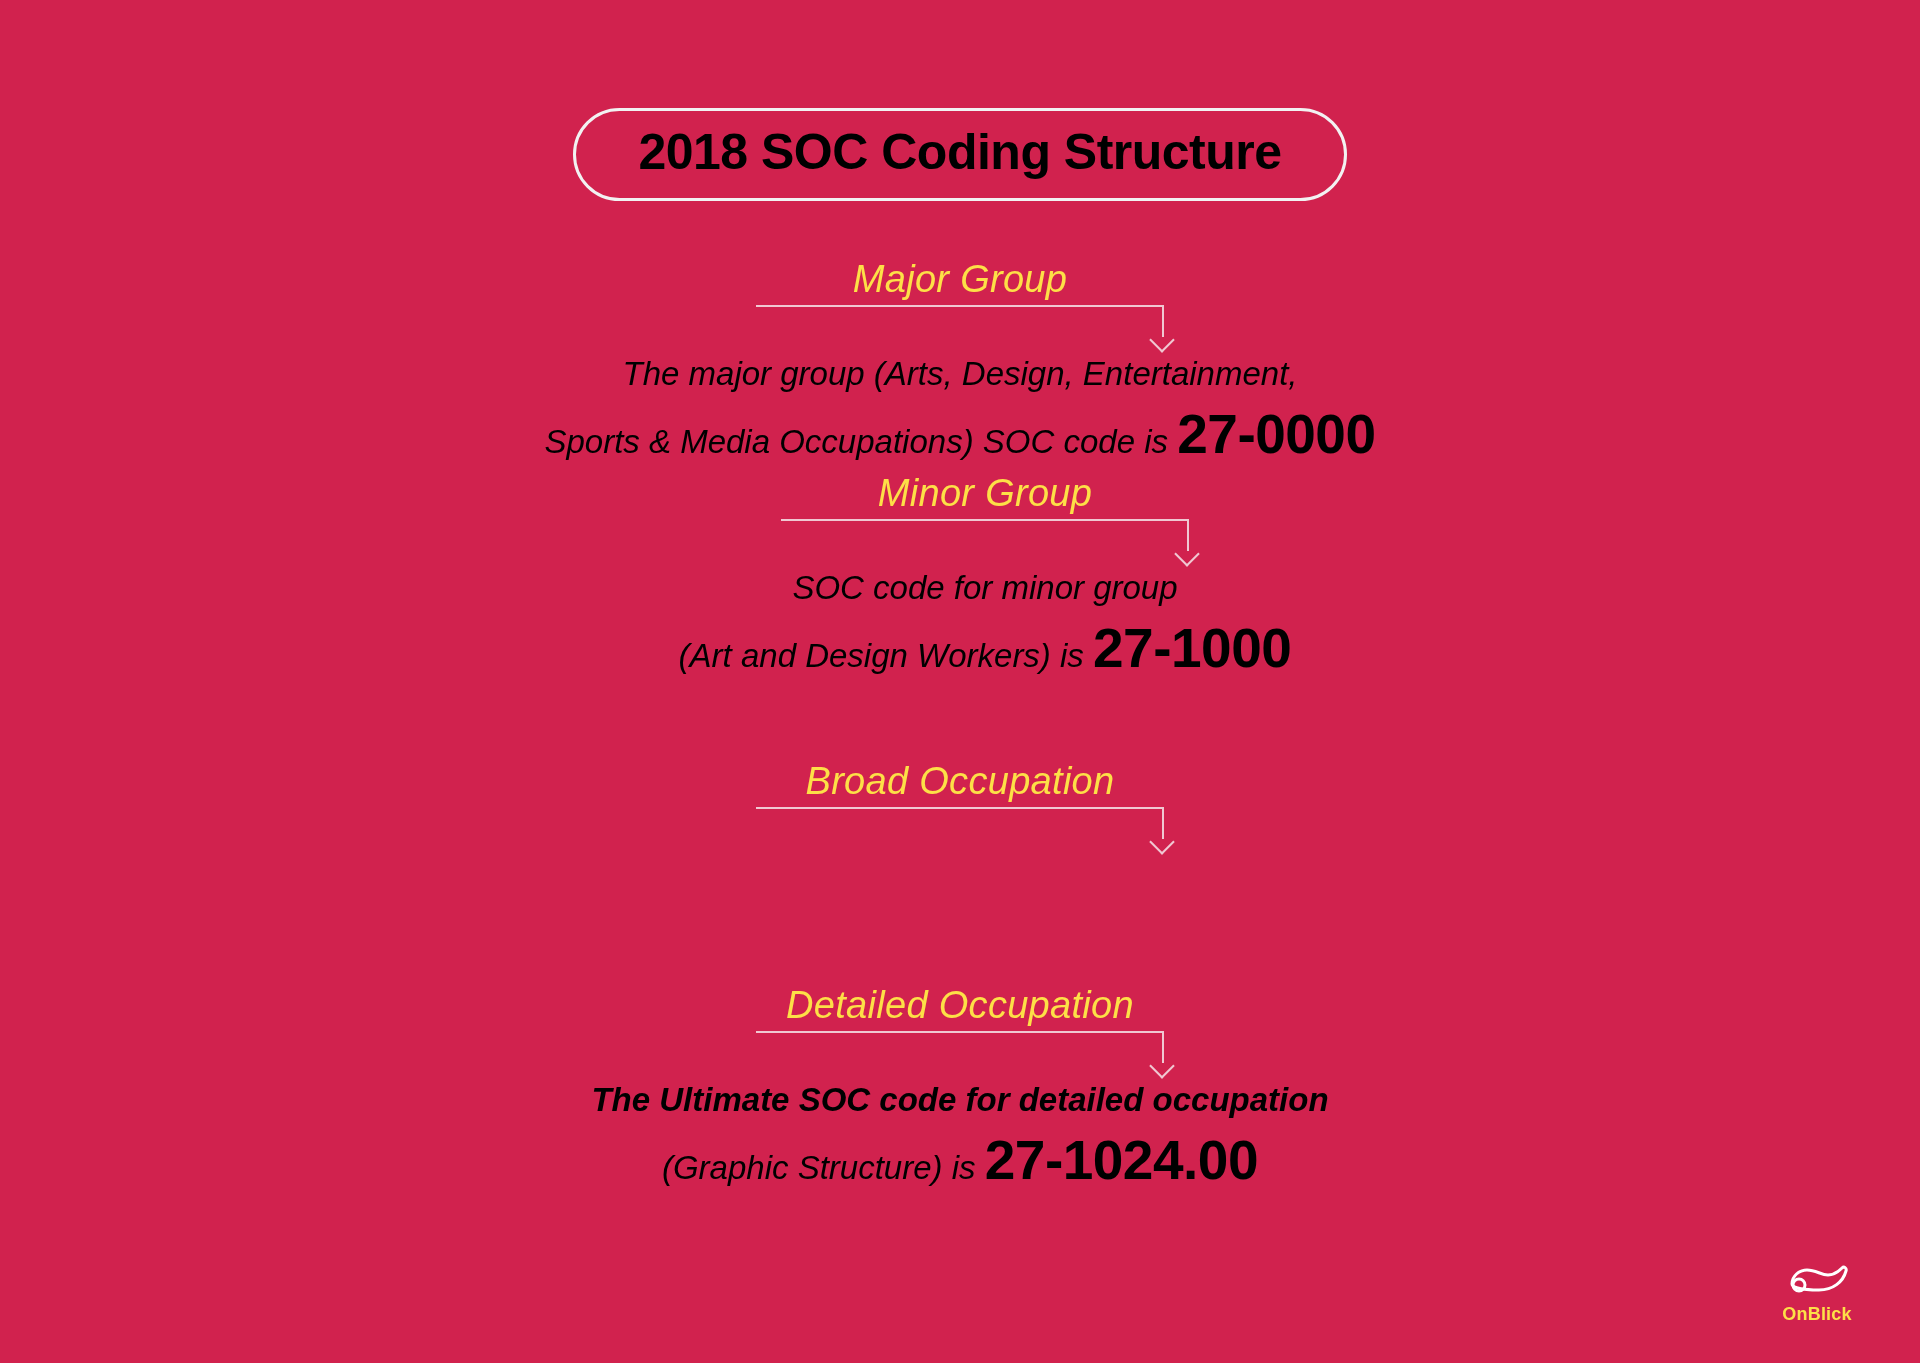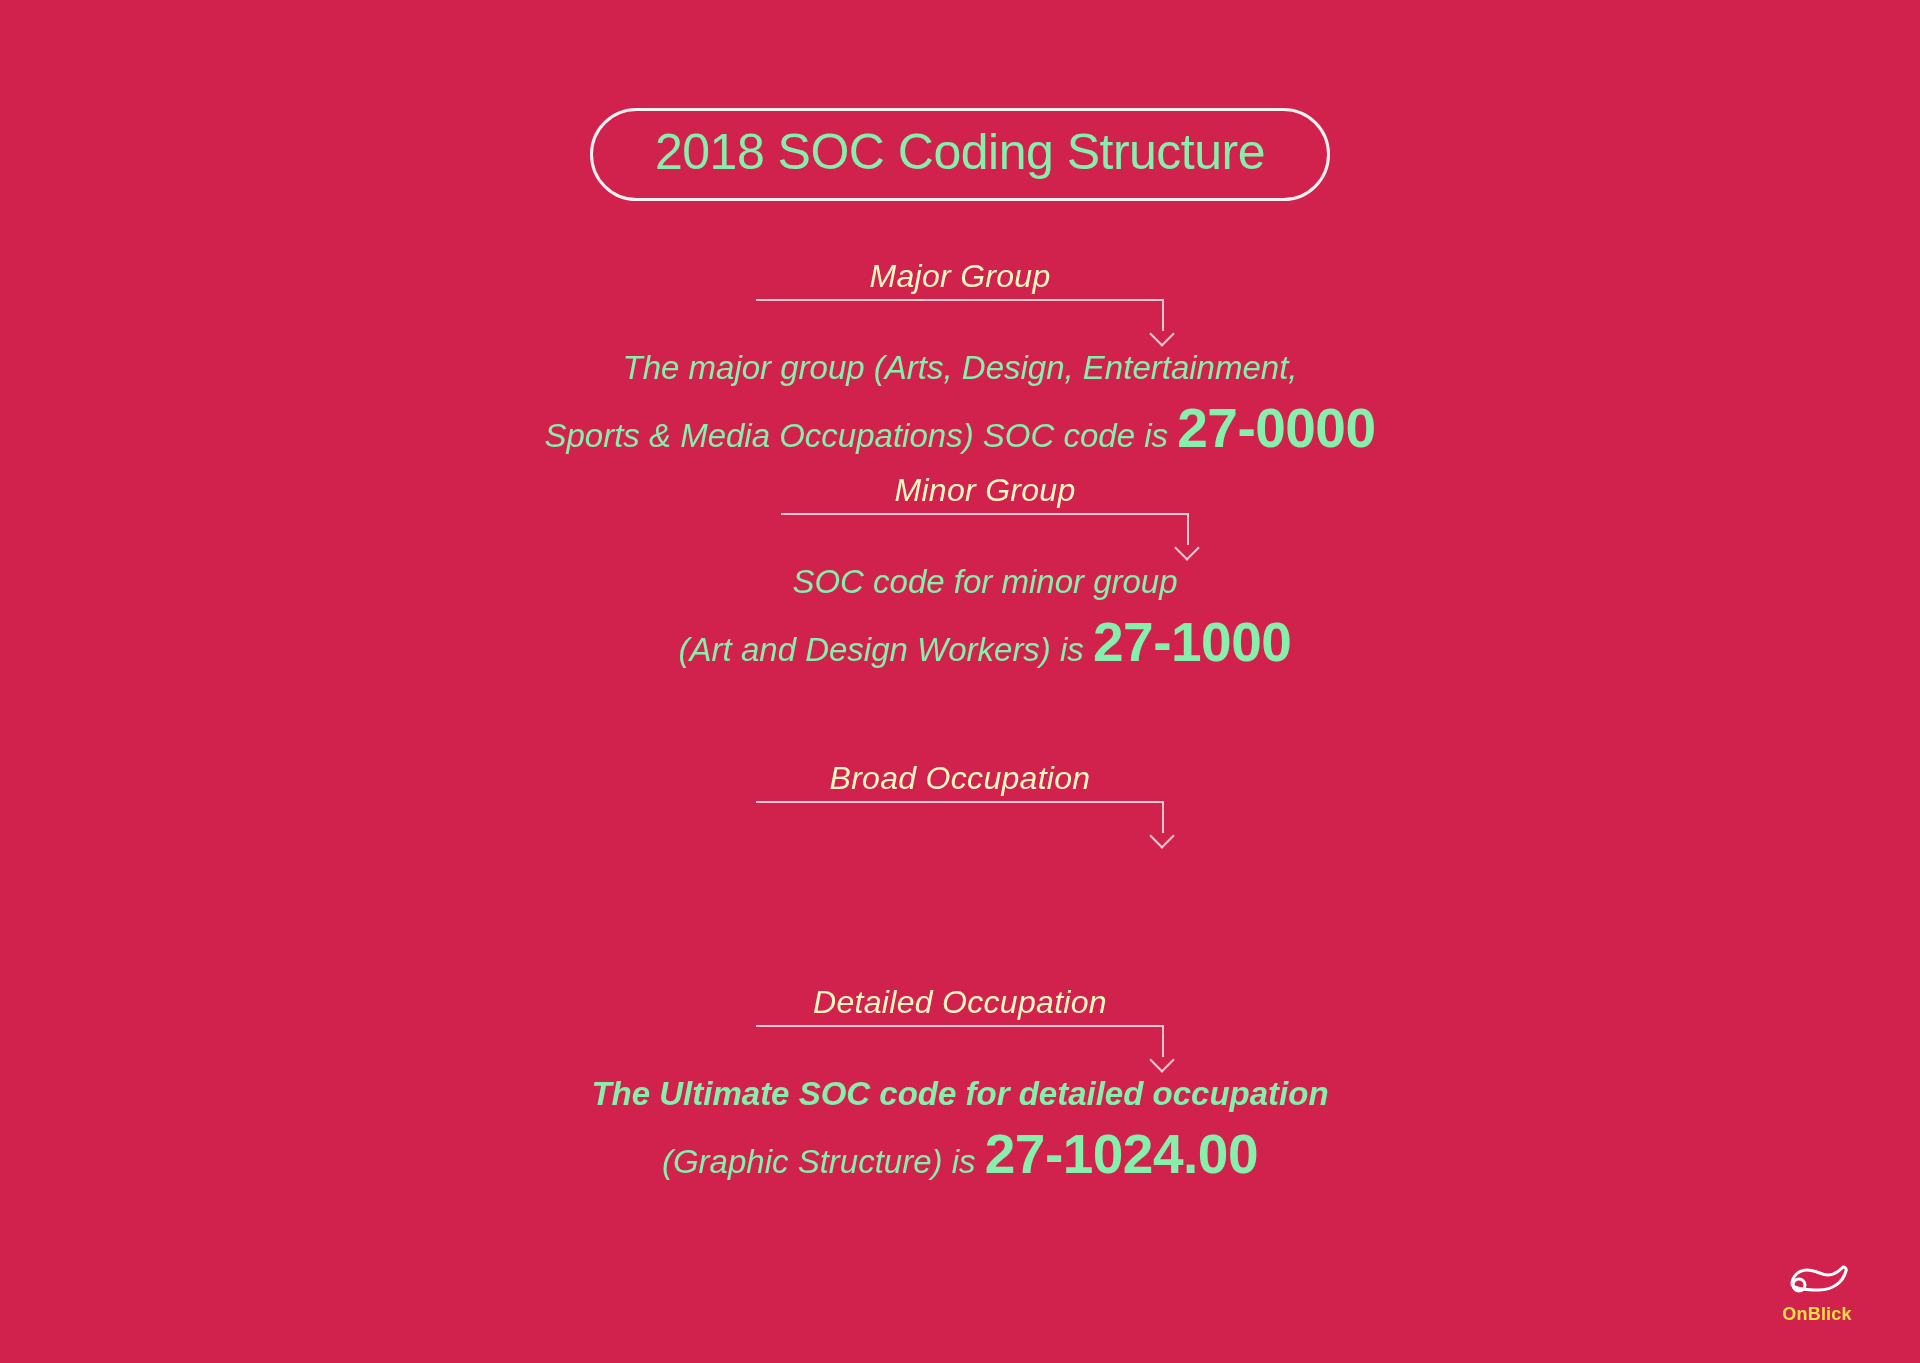--- a/index.html
+++ b/index.html
@@ -30,39 +30,39 @@
   }
   .title-pill {
     border: 3px solid #f2f2f2;
     border-radius: 60px;
     padding: 14px 62px 18px 62px;
     background: #d1224e;
     box-shadow: inset 0 0 0 0 transparent;
   }
   .title-pill .title-text {
     font-size: 50px;
-    font-weight: normal;
-    color: #86efac;
+    font-weight: bold;
+    color: #000000;
     letter-spacing: -0.5px;
     white-space: nowrap;
     line-height: 1.1;
   }
   
   .block {
     position: absolute;
     left: 0;
     width: 1920px;
     display: flex;
     flex-direction: column;
     align-items: center;
   }
   .block-label {
-    font-size: 32px;
-    font-style: italic;
-    color: #fef9c3;
+    font-size: 38px;
+    font-style: italic;
+    color: #fde047;
     font-weight: 400;
     letter-spacing: 0.3px;
     margin-bottom: 4px;
   }
   
   .connector {
     position: relative;
     width: 408px;
     height: 42px;
     margin: 0 auto 4px auto;
@@ -88,21 +88,21 @@
     right: -7px;
     top: 26px;
     width: 16px;
     height: 16px;
     border-right: 2px solid #f0c8d2;
     border-bottom: 2px solid #f0c8d2;
     transform: rotate(45deg);
   }
   .desc {
     text-align: center;
-    color: #86efac;
+    color: #000000;
     font-style: italic;
     font-size: 33px;
     line-height: 1.38;
     max-width: 1300px;
   }
   .desc .code {
     font-style: normal;
     font-weight: bold;
     font-size: 55px;
     letter-spacing: -0.5px;

